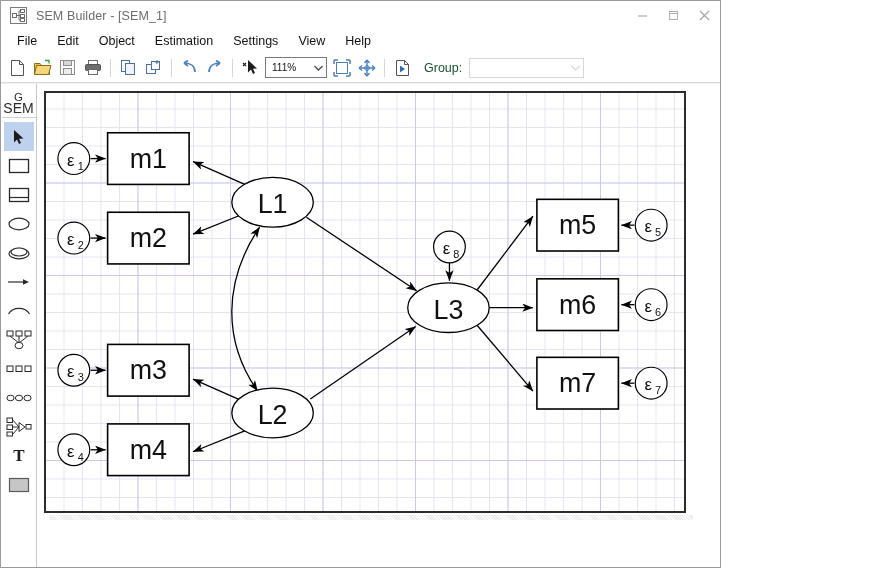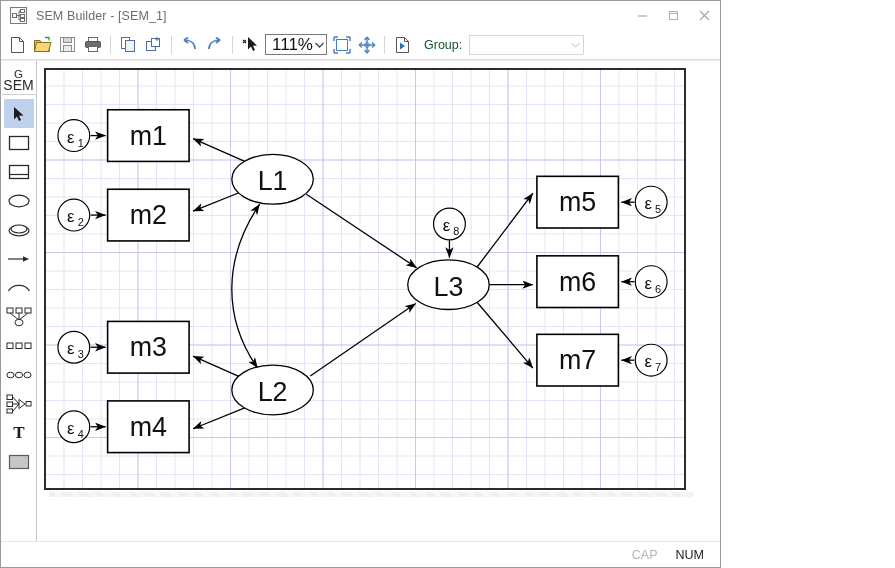--- a/index.html
+++ b/index.html
@@ -68,21 +68,21 @@
     width: 25px; height: 24px;
     display: flex; align-items: center; justify-content: center;
   }
   .tb-sep { width: 1px; height: 18px; background: #d5d5d5; margin: 0 5px; }
   #zoom-combo {
     width: 62px; height: 21px;
     border: 1px solid #7a7a7a;
     display: flex; align-items: center;
     background: #fff; margin: 0 2px;
   }
-  #zoom-value { font-size: 17px; color: #111; padding-left: 6px; flex: 1; }
+  #zoom-value { font-size: 10px; color: #111; padding-left: 6px; flex: 1; }
   #zoom-arrow { width: 16px; display: flex; align-items: center; justify-content: center; }
   #group-label { font-size: 12.5px; color: #14532d; margin: 0 7px 0 9px; }
   #group-combo {
     width: 115px; height: 20px;
     border: 1px solid #d6d6d6; background: #fff;
     display: flex; align-items: center; justify-content: flex-end;
   }
   #group-arrow { width: 16px; display: flex; align-items: center; justify-content: center; opacity: .28; }
 
   
@@ -217,20 +217,29 @@
           </svg>
       </div>
       <div class="wbtn">
         <svg width="13" height="13" viewBox="0 0 13 13">
             <path d="M2 2 L11 11 M11 2 L2 11" stroke="#a5a5a5" stroke-width="1.2"></path>
           </svg>
       </div>
     </div>
   </div>
 
+  <div id="menubar">
+    <div class="menu-item">File</div>
+    <div class="menu-item">Edit</div>
+    <div class="menu-item">Object</div>
+    <div class="menu-item">Estimation</div>
+    <div class="menu-item">Settings</div>
+    <div class="menu-item">View</div>
+    <div class="menu-item">Help</div>
+  </div>
 
   <div id="toolbar">
 
     <div class="tb-btn">
       <svg width="17" height="18" viewBox="0 0 17 18">
         <path d="M2.5 1.5 H10.5 L14.5 5.5 V16.5 H2.5 Z" fill="#fff" stroke="#555"></path>
         <path d="M10.5 1.5 V5.5 H14.5" fill="none" stroke="#555"></path>
       </svg>
     </div>
 
@@ -581,18 +590,14 @@
               <text class="node-label" x="403" y="162" text-anchor="middle" font-size="17">ε</text>
               <text class="node-label" x="413" y="166" text-anchor="middle" font-size="11">8</text>
             </g>
           </g>
         </svg>
       </div>
     </div>
 
   </div>
 
-  <div id="statusbar">
-    <div class="status-item status-off">CAP</div>
-    <div class="status-item status-on">NUM</div>
-  </div>
 
 </div>
 
 </body></html>

